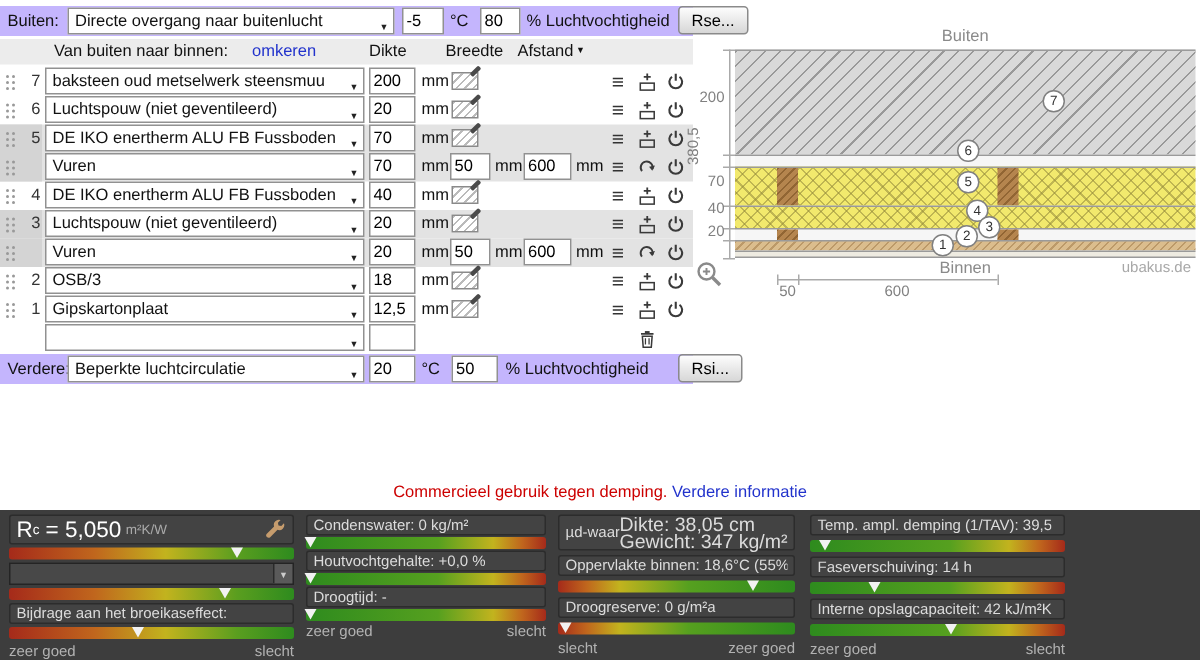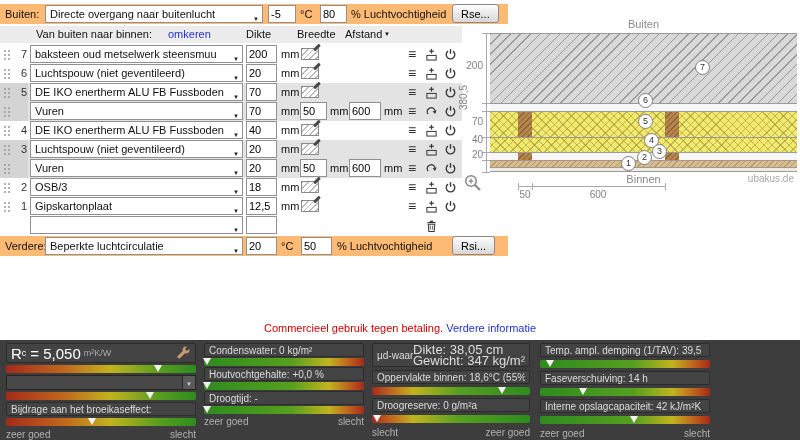--- a/index.html
+++ b/index.html
@@ -1,20 +1,20 @@
 <!DOCTYPE html>
 <html><head>
 <meta charset="utf-8">
 <style>
   *{box-sizing:border-box;margin:0;padding:0}
   html,body{width:800px;height:440px}
   body{position:relative;font-family:"Liberation Sans","DejaVu Sans",sans-serif;background:#fff;overflow:hidden;font-size:11px;color:#111}
 
   
-  .frow{position:absolute;left:0;width:508px;height:20px;background:#fdba74}
+  .frow{position:absolute;left:0;width:462px;height:20px;background:#c4b5fd}
   .hrow{position:absolute;left:0;top:26px;width:462px;height:17px;background:#ececec}
   .row{position:absolute;left:0;width:462px;height:19px}
   .row.grp{background:#e3e3e3}
   .row.grp::before{content:"";position:absolute;left:0;top:0;width:28px;height:100%;background:#d4d4d4}
   .albl{position:absolute;white-space:nowrap}
   .handle{position:absolute;left:4px;top:5px;width:2px;height:2px;background:#999;border-radius:50%;
           box-shadow:0 4px #999,0 8px #999,4px 0 #999,4px 4px #999,4px 8px #999;cursor:grab}
   .lnum{position:absolute;left:13px;top:3px;width:14px;text-align:right;color:#333}
   .sel{position:absolute;top:0;height:18px;background:#fff;border:1px solid #919191;line-height:16px;
        padding:0 19px 0 4px;white-space:nowrap;overflow:hidden;cursor:pointer}
@@ -407,21 +407,21 @@
 
   <span class="mag"><svg width="20" height="20" viewBox="0 0 20 20">
         <circle cx="8" cy="8" r="5.3" fill="none" stroke="#8a8a8a" stroke-width="1.6"></circle>
         <line x1="12" y1="12" x2="17" y2="17" stroke="#8a8a8a" stroke-width="2.2"></line>
         <line x1="5.6" y1="8" x2="10.4" y2="8" stroke="#8a8a8a" stroke-width="1.3"></line>
         <line x1="8" y1="5.6" x2="8" y2="10.4" stroke="#8a8a8a" stroke-width="1.3"></line>
       </svg></span>
 </div>
 
 <div class="notice">
-  <span class="red">Commercieel gebruik tegen betaling.</span>
+  <span class="red">Commercieel gebruik tegen demping.</span>
   <span class="blue">Verdere informatie</span>
 </div>
 
 <div class="panel">
 
   <div class="rcol rcol1">
     <div class="mbox rc-box">
       <span class="rc-r">R</span>
         <sub class="rc-sub">c</sub>
       <span class="rc-val">= 5,050</span>

